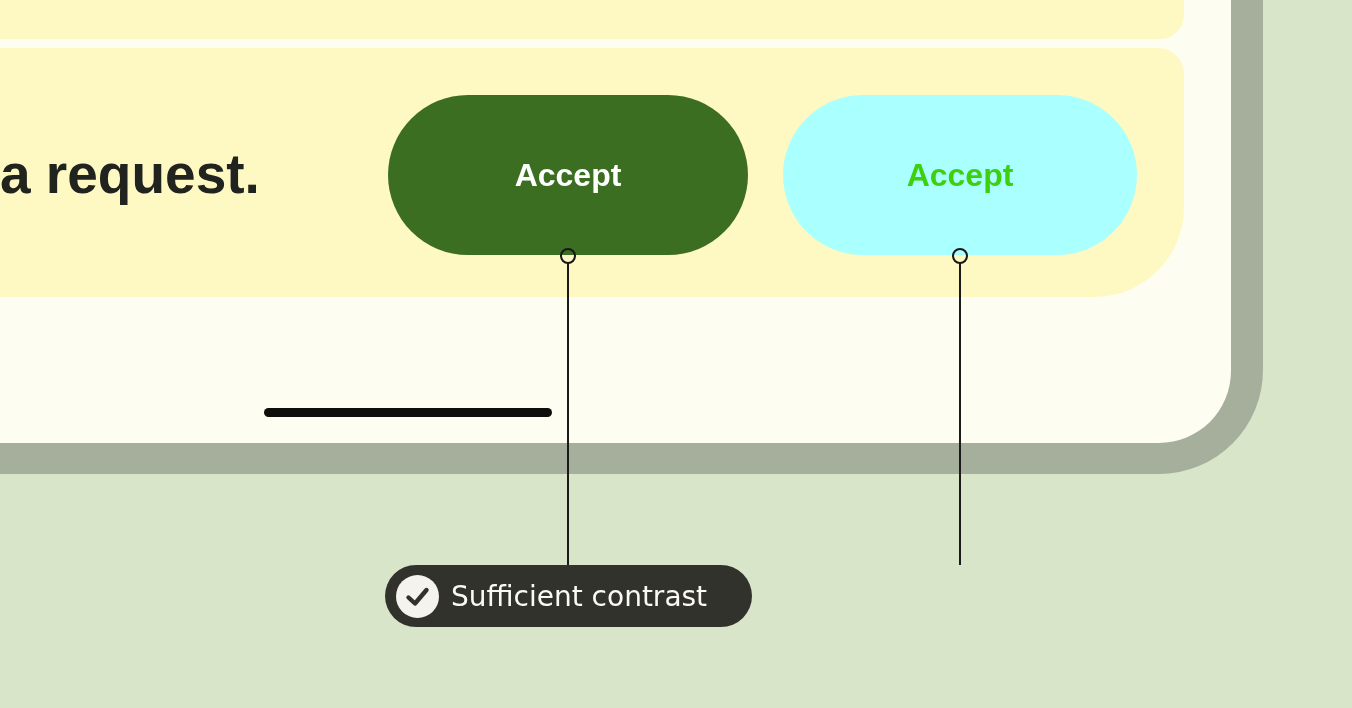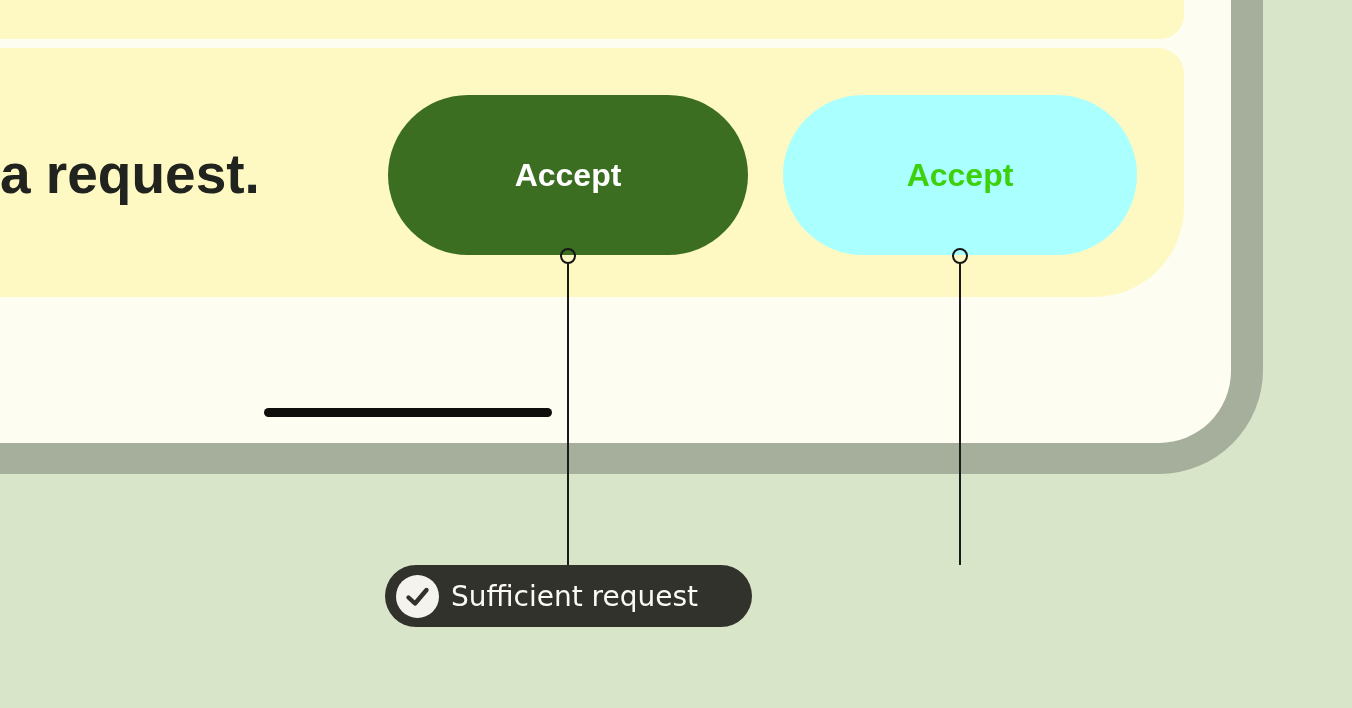--- a/index.html
+++ b/index.html
@@ -174,17 +174,17 @@
   <div class="leader-line l1"></div>
   <div class="leader-line l2"></div>
   <div class="connector-dot c1"></div>
   <div class="connector-dot c2"></div>
 
   <div class="badge b1">
     <svg class="badge-icon" viewBox="0 0 43 43" xmlns="http://www.w3.org/2000/svg" aria-hidden="true">
       <circle cx="21.5" cy="21.5" r="21.5" fill="#f4f3ed"></circle>
       <path d="M12.5 22.5 L19 28.5 L30.5 15" fill="none" stroke="#32322d" stroke-width="4.4" stroke-linecap="round" stroke-linejoin="round"></path>
     </svg>
-    <span class="badge-label">Sufficient request</span>
+    <span class="badge-label">Sufficient contrast</span>
   </div>
 
 
 </div>
 
 </body></html>

